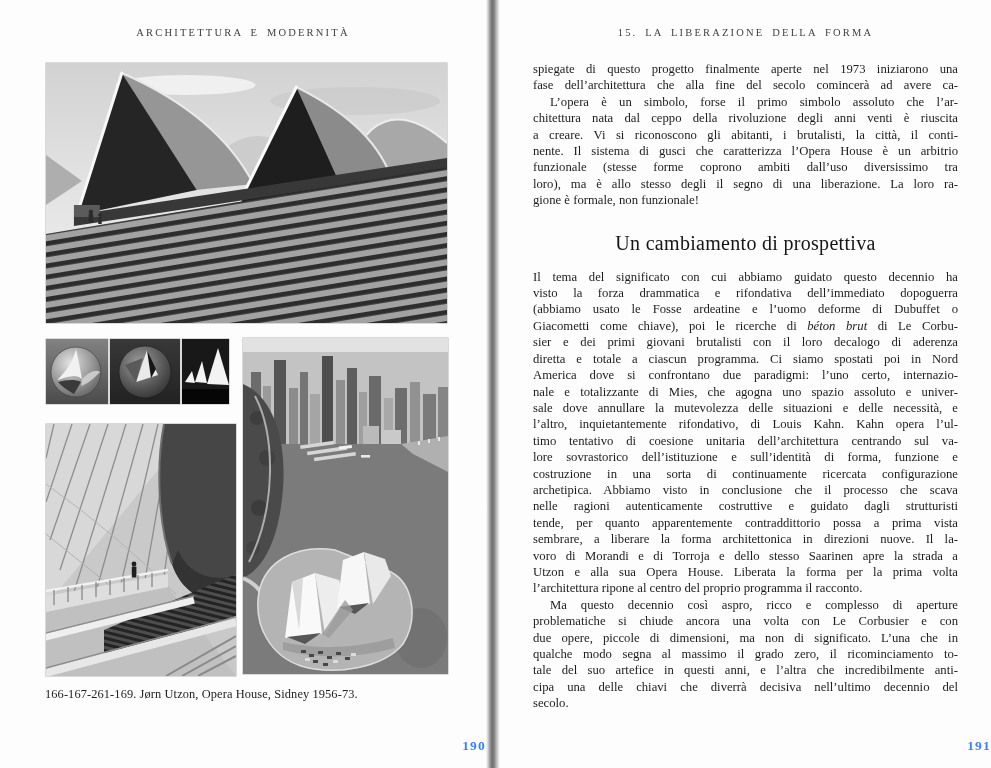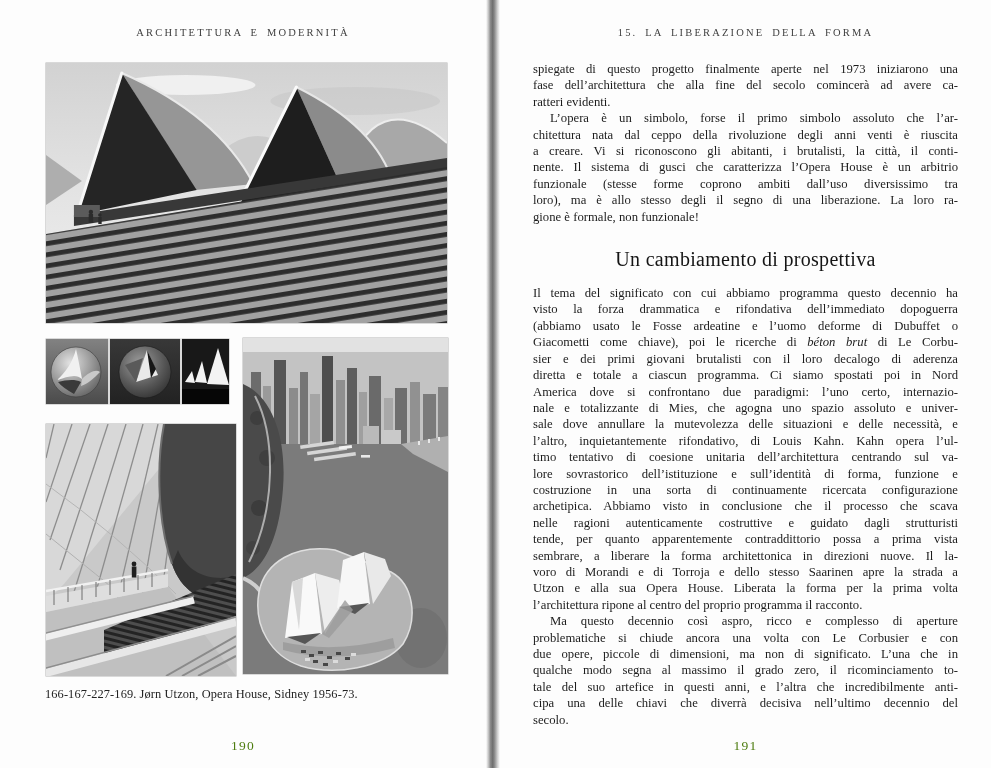--- a/index.html
+++ b/index.html
@@ -17,22 +17,22 @@
     position:absolute;top:0;left:486px;width:14px;height:768px;
     background:linear-gradient(to right,#ffffff 0%,#c2c2c2 18%,#8a8a8a 32%,#6e6e6e 48%,#8f8f8f 62%,#cfcfcf 82%,#ffffff 100%);
   }
 
   .running-head{
     position:absolute;top:27px;left:0;right:0;text-align:center;
     font-size:10.5px;letter-spacing:2.2px;word-spacing:3px;color:#3f3f3f;
     white-space:nowrap;
   }
   .pageno{
-    position:absolute;top:738px;left:0;right:0;text-align:center;
-    font-size:13.5px;letter-spacing:1.2px;color:#4d7c0f;
+    position:absolute;top:738px;left:0;right:0;text-align:right;
+    font-size:13.5px;letter-spacing:1.2px;color:#3b82f6;font-weight:bold;
   }
 
   figure{position:absolute;margin:0;padding:0;box-shadow:0 0 0 0.5px #b5b5b5;}
   figure svg{display:block;width:100%;height:100%;}
 
   #fig-steps   {left:46px; top:63px;  width:401px;height:260px;}
   #fig-sphere1 {left:46px; top:339px; width:62px; height:65px;}
   #fig-sphere2 {left:110px;top:339px; width:70px; height:65px;}
   #fig-sails   {left:182px;top:339px; width:47px; height:65px;}
   #fig-interior{left:46px; top:424px; width:190px;height:252px;}
@@ -281,50 +281,49 @@
           <rect x="80" y="325" width="5" height="3"></rect>
       </g>
       <g fill="#dcdcdc">
           <rect x="62" y="320" width="5" height="3"></rect>
           <rect x="90" y="322" width="5" height="3"></rect>
           <rect x="108" y="315" width="5" height="3"></rect>
         </g>
     </svg>
   </figure>
 
-  <div class="caption">166-167-227-169. Jørn Utzon, Opera House, Sidney 1956-73.</div>
+  <div class="caption">166-167-261-169. Jørn Utzon, Opera House, Sidney 1956-73.</div>
   <div class="pageno">190</div>
 </div>
 
 <div class="gutter"></div>
 
 <div class="page" id="right-page">
   <div class="running-head">15. LA LIBERAZIONE DELLA FORMA</div>
 
   <div id="body-text">
     <div>
         <div class="para">
           <div class="line">spiegate di questo progetto finalmente aperte nel 1973 iniziarono una</div>
           <div class="line">fase dell’architettura che alla fine del secolo comincerà ad avere ca-</div>
-          <div class="line last">ratteri evidenti.</div>
         </div>
         <div class="para">
           <div class="line indent">L’opera è un simbolo, forse il primo simbolo assoluto che l’ar-</div>
           <div class="line">chitettura nata dal ceppo della rivoluzione degli anni venti è riuscita</div>
           <div class="line">a creare. Vi si riconoscono gli abitanti, i brutalisti, la città, il conti-</div>
           <div class="line">nente. Il sistema di gusci che caratterizza l’Opera House è un arbitrio</div>
           <div class="line">funzionale (stesse forme coprono ambiti dall’uso diversissimo tra</div>
           <div class="line">loro), ma è allo stesso degli il segno di una liberazione. La loro ra-</div>
           <div class="line last">gione è formale, non funzionale!</div>
         </div>
       </div>
     <h2 class="section-heading">Un cambiamento di prospettiva</h2>
     <div>
         <div class="para">
-          <div class="line">Il tema del significato con cui abbiamo programma questo decennio ha</div>
+          <div class="line">Il tema del significato con cui abbiamo guidato questo decennio ha</div>
           <div class="line">visto la forza drammatica e rifondativa dell’immediato dopoguerra</div>
           <div class="line">(abbiamo usato le Fosse ardeatine e l’uomo deforme di Dubuffet o</div>
           <div class="line">Giacometti come chiave), poi le ricerche di <i>béton brut</i> di Le Corbu-</div>
           <div class="line">sier e dei primi giovani brutalisti con il loro decalogo di aderenza</div>
           <div class="line">diretta e totale a ciascun programma. Ci siamo spostati poi in Nord</div>
           <div class="line">America dove si confrontano due paradigmi: l’uno certo, internazio-</div>
           <div class="line">nale e totalizzante di Mies, che agogna uno spazio assoluto e univer-</div>
           <div class="line">sale dove annullare la mutevolezza delle situazioni e delle necessità, e</div>
           <div class="line">l’altro, inquietantemente rifondativo, di Louis Kahn. Kahn opera l’ul-</div>
           <div class="line">timo tentativo di coesione unitaria dell’architettura centrando sul va-</div>

